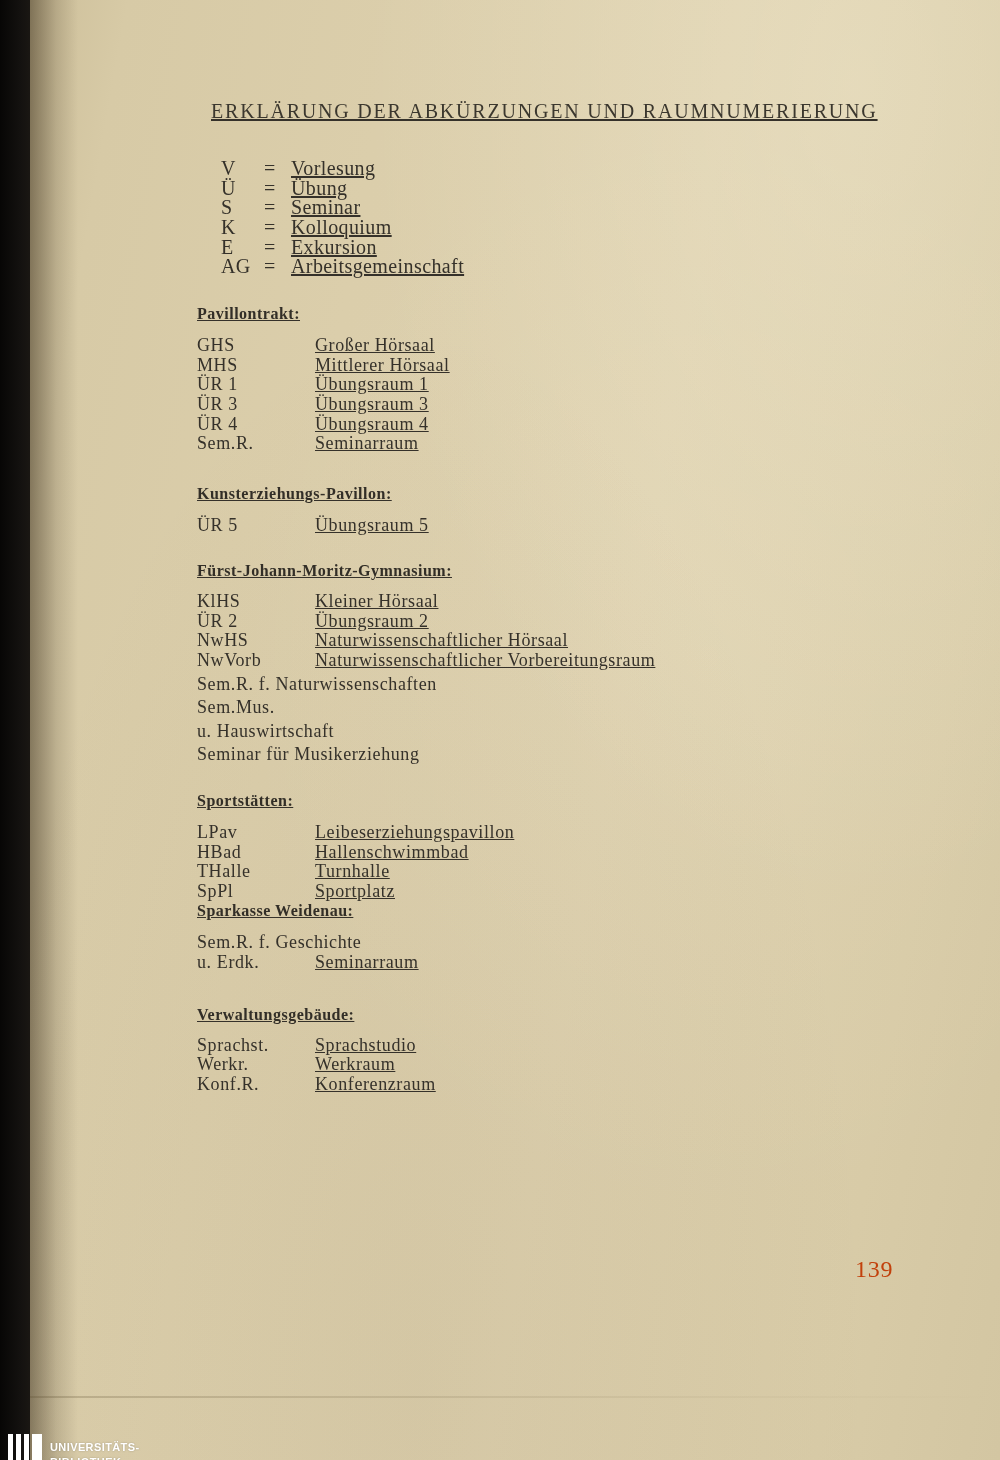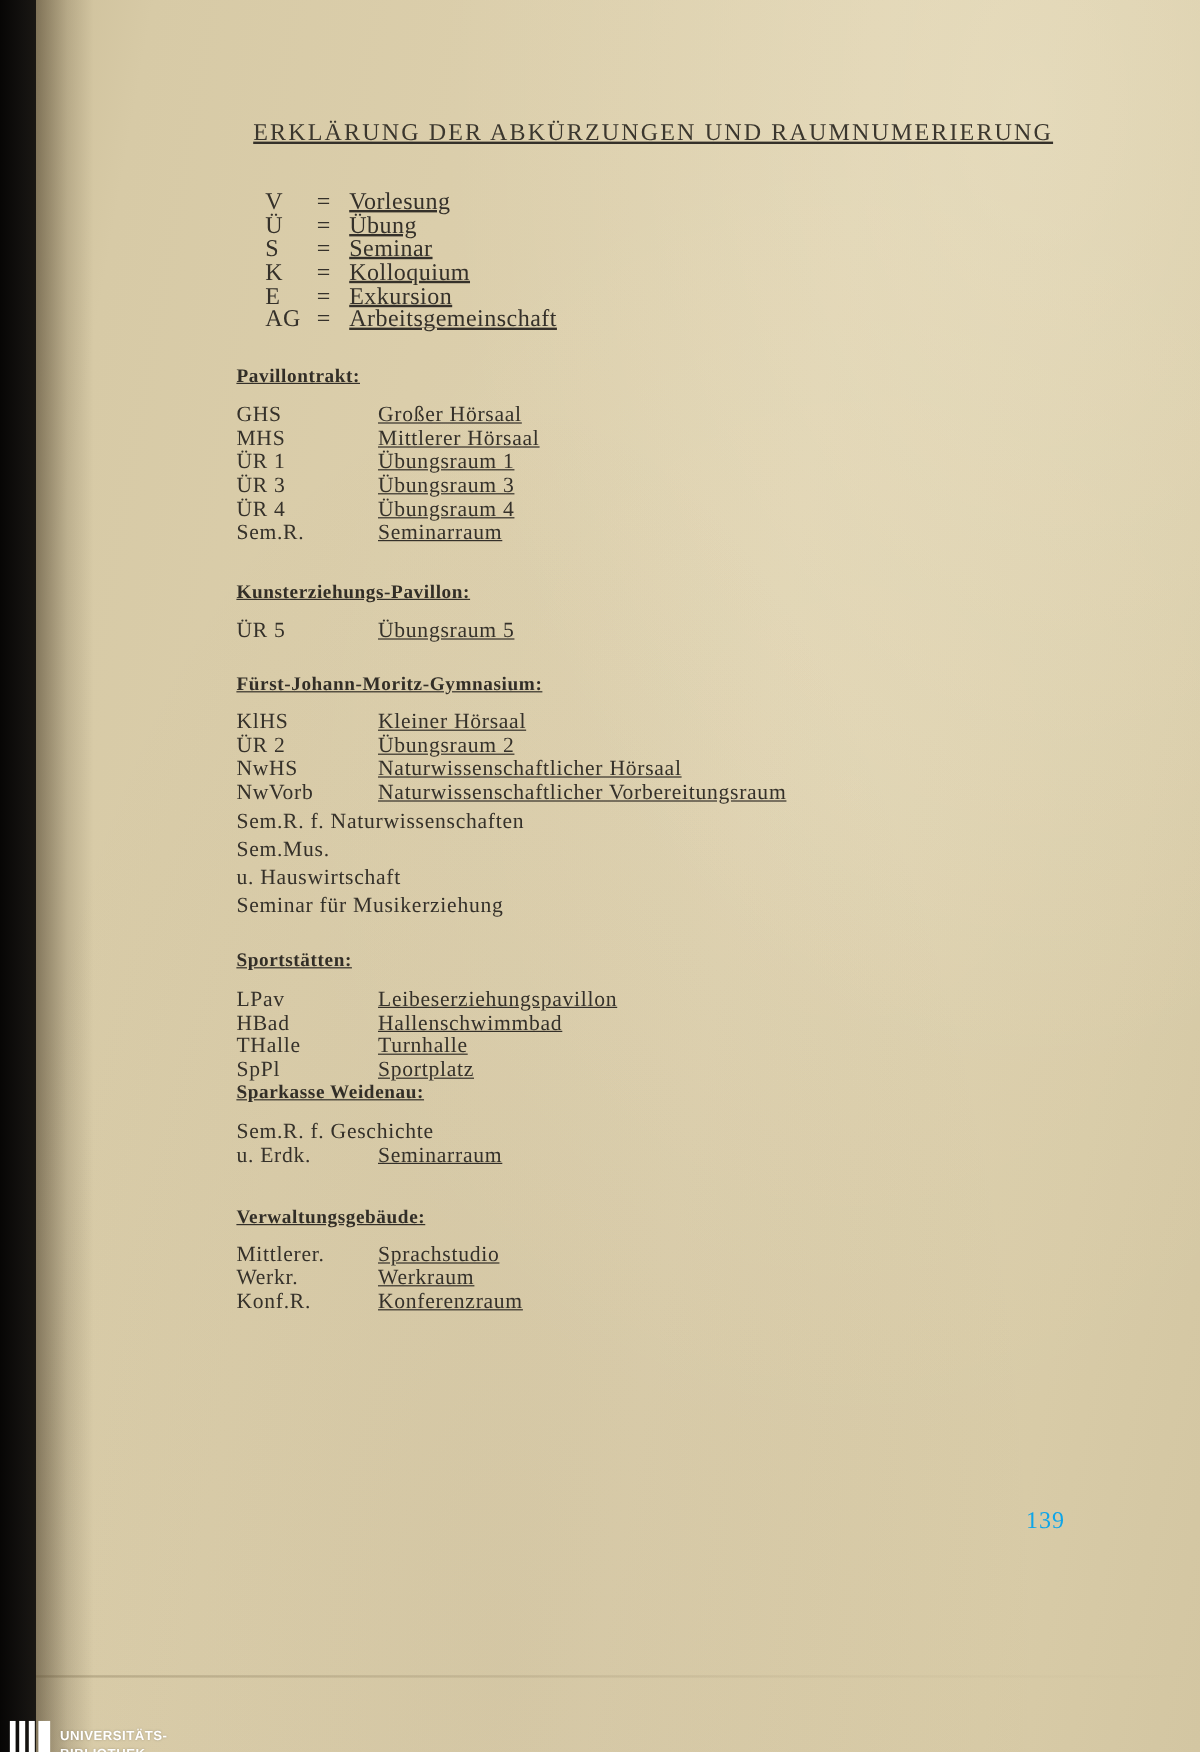--- a/index.html
+++ b/index.html
@@ -63,21 +63,21 @@
 
   .sec-pavillon   { margin-top:28px; }
   .sec-kunst      { margin-top:30px; }
   .sec-gym        { margin-top:26px; }
   .sec-sport      { margin-top:26px; }
   .sec-sparkasse  { }
   .sec-verwaltung { margin-top:32px; }
 
   .page-number {
     position:absolute; left:855px; top:1256px;
-    font-size:20px; letter-spacing:0.8px; color:#0ea5e9;
+    font-size:24px; letter-spacing:0.8px; color:#c2410c;
   }
 
   
   .watermark {
     position:absolute; left:8px; top:1434px;
     display:flex; align-items:flex-start;
   }
   .wm-bars { width:34px; height:56px; margin-right:8px; }
   .wm-text {
     font-family:"Liberation Sans", sans-serif;
@@ -165,21 +165,21 @@
     <div class="section-heading">Sparkasse Weidenau:</div>
     <div class="rows">
       <div class="entry-row"><span class="abbr">Sem.R. f. Geschichte</span><span class="ename"></span></div>
       <div class="entry-row"><span class="abbr">u. Erdk.</span><span class="ename">Seminarraum</span></div>
     </div>
   </div>
 
   <div class="section sec-verwaltung">
     <div class="section-heading">Verwaltungsgebäude:</div>
     <div class="rows tight">
-      <div class="entry-row"><span class="abbr">Mittlerer.</span><span class="ename">Sprachstudio</span></div>
+      <div class="entry-row"><span class="abbr">Sprachst.</span><span class="ename">Sprachstudio</span></div>
       <div class="entry-row"><span class="abbr">Werkr.</span><span class="ename">Werkraum</span></div>
       <div class="entry-row"><span class="abbr">Konf.R.</span><span class="ename">Konferenzraum</span></div>
     </div>
   </div>
 
 </div>
 
 <div class="page-number">139</div>
 
 <div class="watermark">

